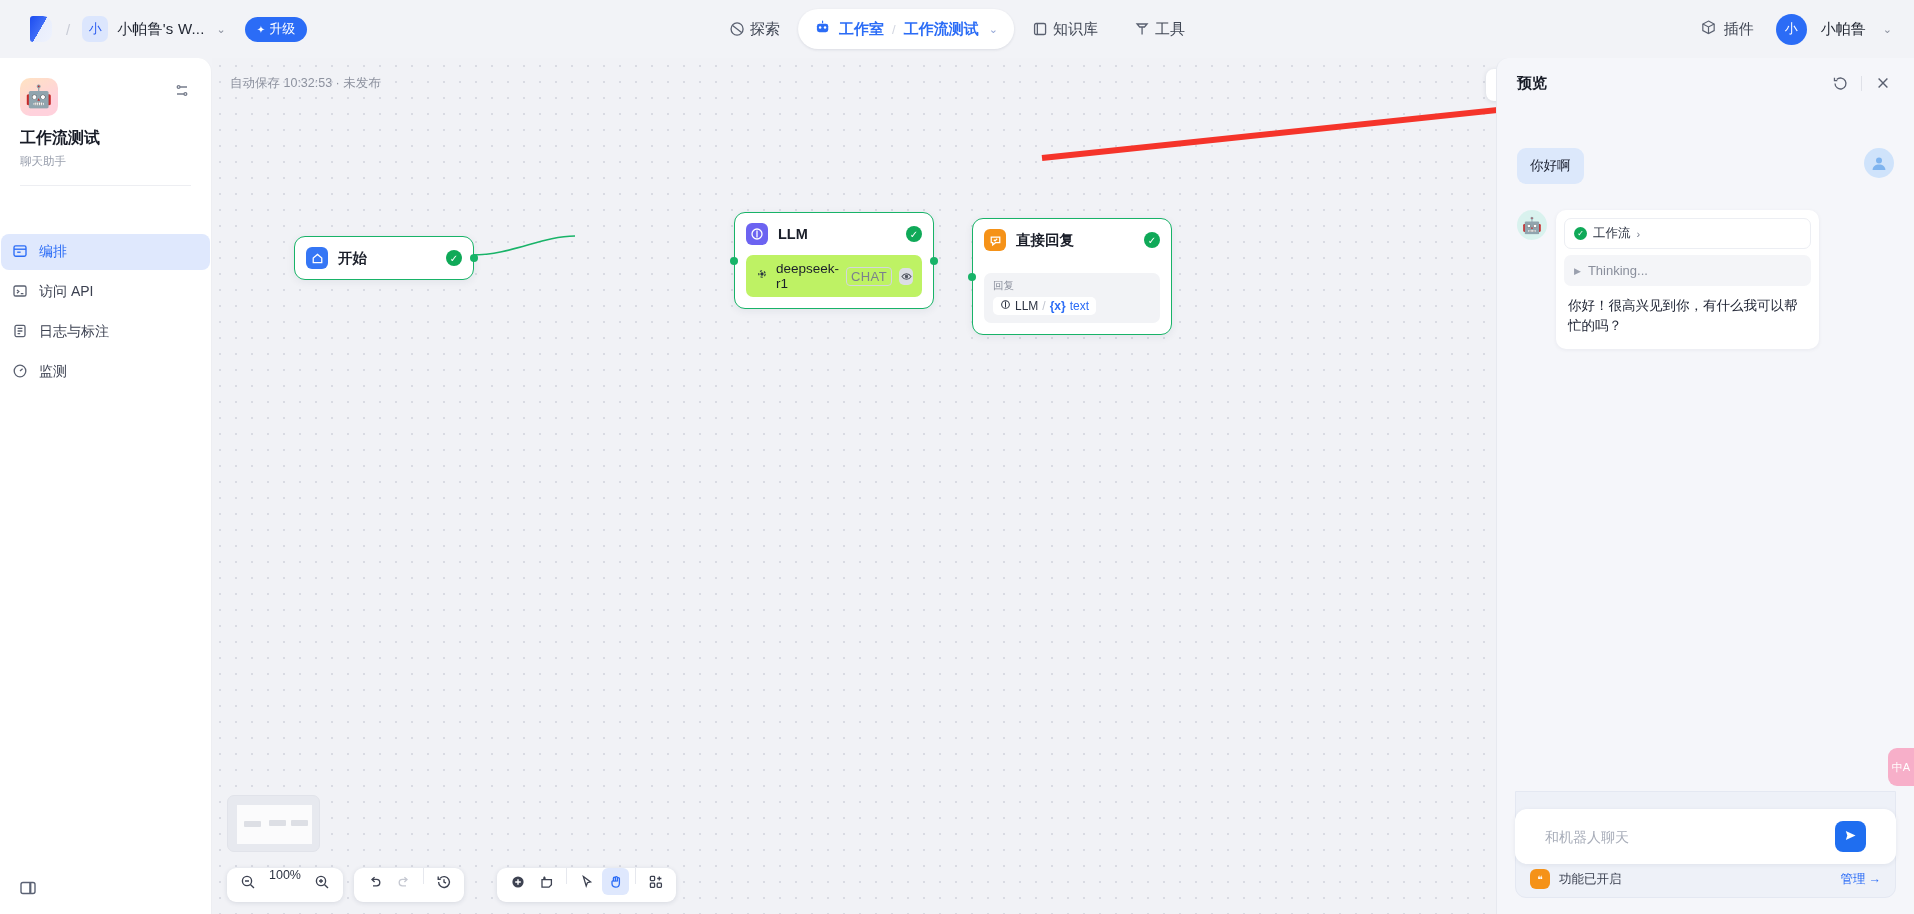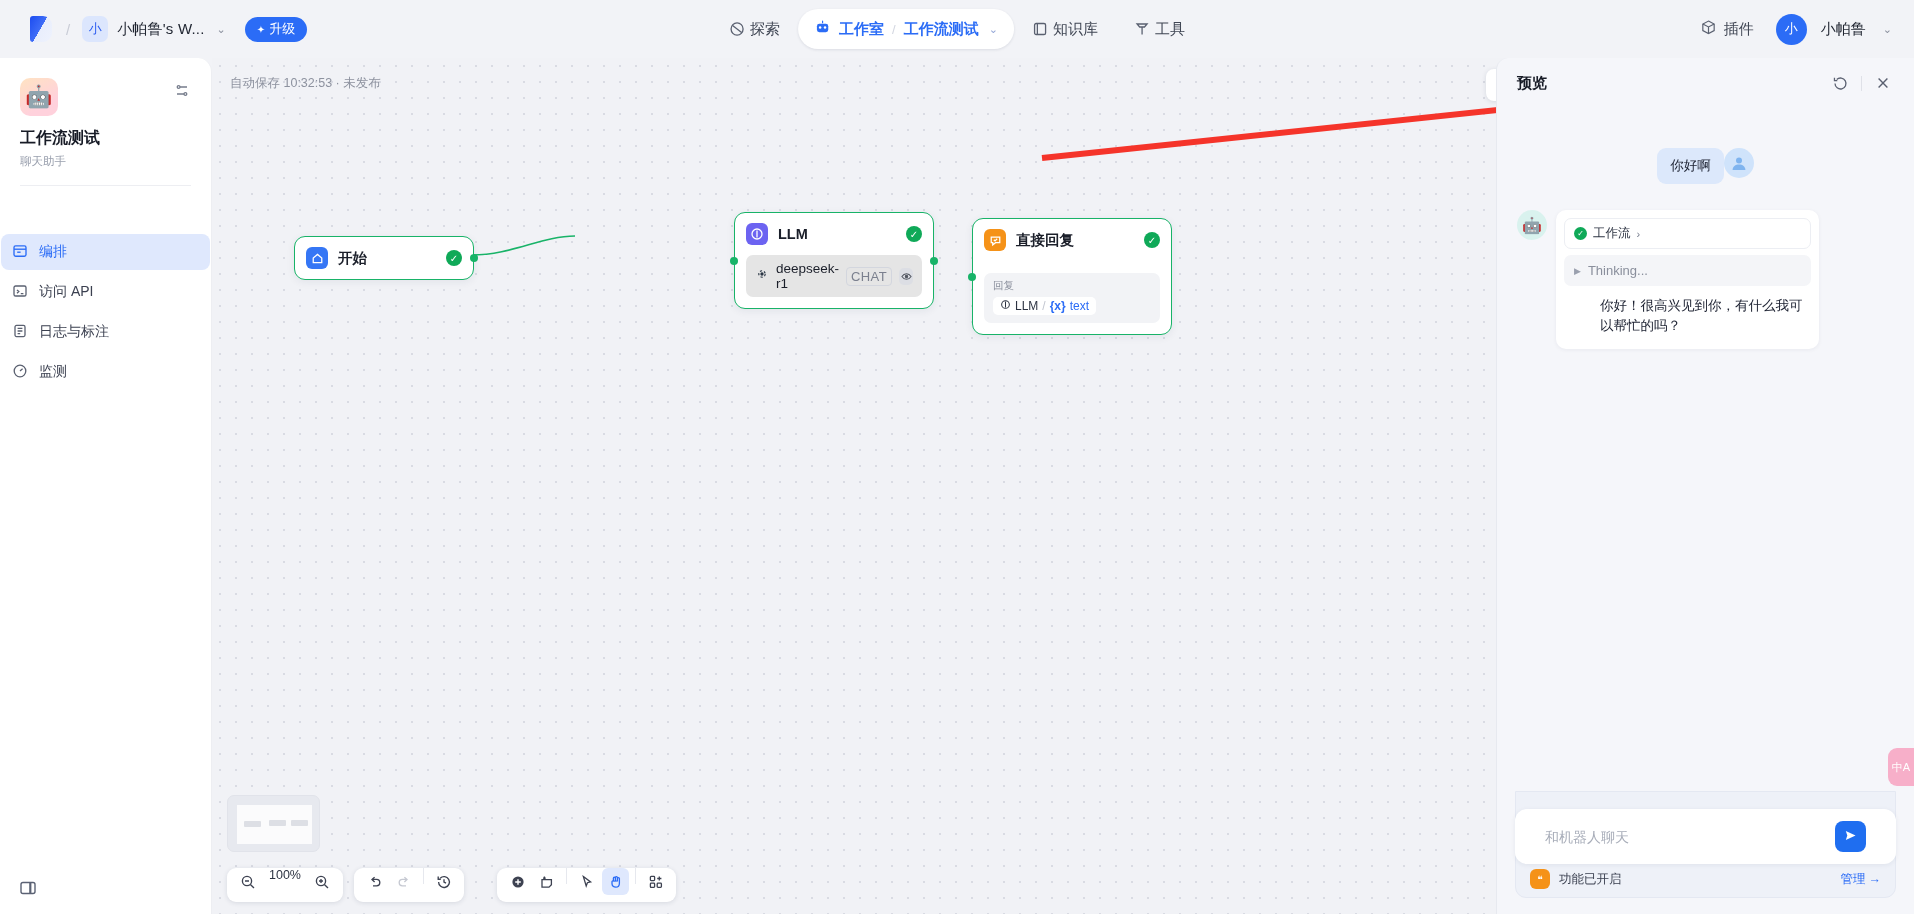--- a/index.html
+++ b/index.html
@@ -152,21 +152,21 @@
   .ico-reply { background:#f59218; }
   .node-title { font-size: 14.5px; font-weight: 700; color: #1b1f2a; flex:1; }
   .node-check {
     width: 16px; height: 16px; border-radius: 50%;
     background: #0fa958; color:#fff; font-size: 10px;
     display:flex; align-items:center; justify-content:center; flex:0 0 auto;
   }
   .node-body { padding: 0 11px 11px 11px; }
   .model-row {
     display:flex; align-items:center; gap:7px;
-    background:#e5e5e5; border-radius:7px; padding: 6px 9px;
+    background:#bef264; border-radius:7px; padding: 6px 9px;
   }
   .model-name { font-size: 13.5px; color:#1b1f2a; }
   .chat-badge {
     font-size: 13px; color:#7b808e; border:1px solid #d3d6de;
     border-radius:4px; padding: 1px 4px; letter-spacing:.4px;
   }
   .eye-badge {
     width:17px; height:17px; border-radius:5px; background:#dcdee4;
     display:flex; align-items:center; justify-content:center; color:#50555f;
   }
@@ -249,21 +249,21 @@
   }
   .pv-head {
     height: 50px; display:flex; align-items:center;
     padding: 0 20px; gap: 10px;
   }
   .pv-title { font-size: 15px; font-weight: 700; color:#171b26; flex:1; }
   .pv-ico { width:22px; height:22px; display:flex; align-items:center; justify-content:center; color:#5a6070; cursor:pointer;}
   .pv-sep { width:1px; height:15px; background:#dfe1e8; }
   .pv-body { flex:1; overflow:hidden; padding: 10px 20px 0 20px; }
 
-  .msg-user { display:flex; justify-content:center; align-items:flex-start; margin-top: 30px;}
+  .msg-user { display:flex; justify-content:space-between; align-items:flex-start; margin-top: 30px;}
   .bubble-user {
     background:#dce8fb; color:#1b2030; font-size: 13.5px;
     border-radius: 9px; padding: 9px 13px; max-width: 260px;
   }
   .av-user {
     width: 30px; height:30px; border-radius:50%;
     background:#cfe3fb; flex:0 0 auto;
     display:flex; align-items:center; justify-content:center;
   }
   .msg-bot { display:flex; align-items:flex-start; gap:9px; margin-top: 26px; }
@@ -282,21 +282,21 @@
     padding: 6px 9px; font-size: 12.5px; color:#2c3342;
   }
   .wf-dot { width:13px; height:13px; border-radius:50%; background:#0fa958; color:#fff; font-size:8px; display:flex; align-items:center; justify-content:center;}
   .wf-chev { color:#767c8c; font-size: 11px; }
   .think-row {
     background:#f4f5f8; border-radius:7px; margin-top: 6px;
     padding: 8px 10px; display:flex; align-items:center; gap:7px;
     font-size: 13px; color:#8a8f9c;
   }
   .think-tri { font-size: 9px; color:#9aa0ae; }
-  .bot-text { font-size: 13.5px; color:#1b2030; padding: 10px 4px 4px 4px; line-height: 1.5; margin-left: 32px; }
+  .bot-text { font-size: 13.5px; color:#1b2030; padding: 10px 4px 4px 4px; line-height: 1.5; }
 
   .pv-foot { padding: 0 18px 16px 18px; }
   .input-wrap {
     background:#fff; border-radius: 12px;
     box-shadow: 0 1px 5px rgba(28,38,66,.07);
     padding: 12px 30px; display:flex; align-items:center;
     position: relative; z-index: 2;
   }
   .chat-input {
     flex:1; border:none; outline:none; font-size: 14px; color:#1b2030;

